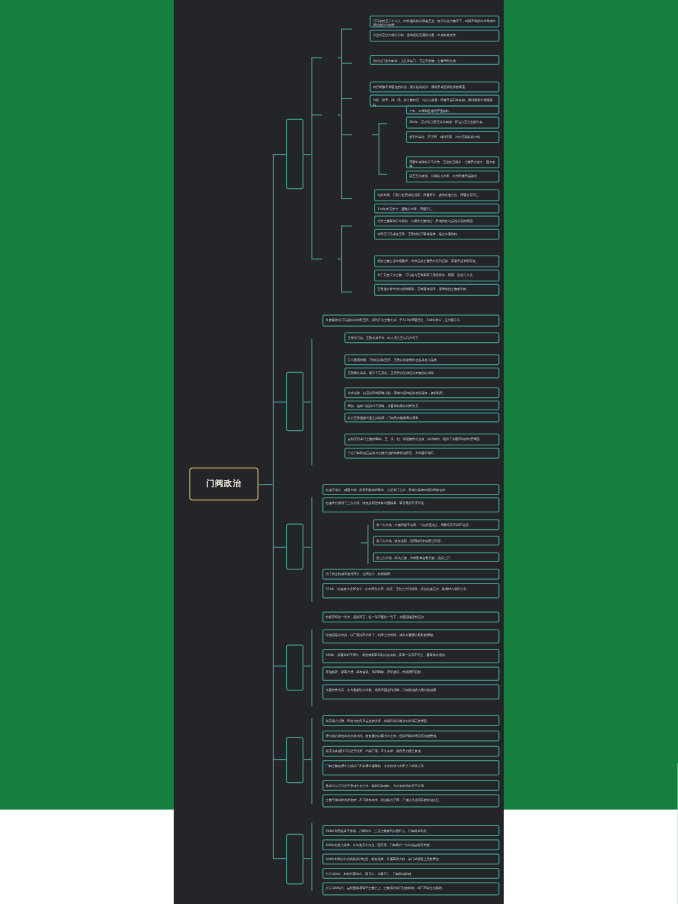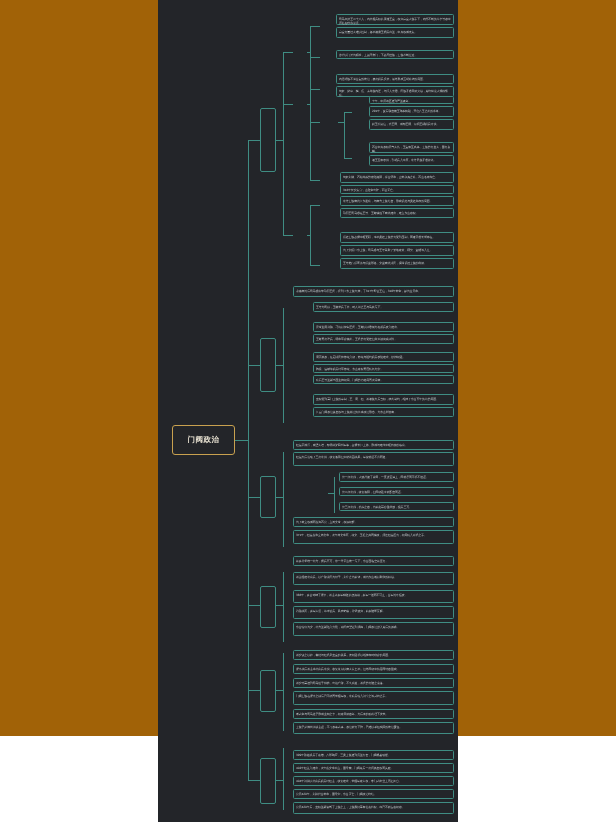--- a/index.html
+++ b/index.html
@@ -1,17 +1,17 @@
 <!DOCTYPE html>
 <html><head>
 <meta charset="utf-8">
 <style>
   html,body{margin:0;padding:0;background:#ffffff;}
   body{width:616px;height:822px;font-family:"DejaVu Sans","Liberation Sans",sans-serif;overflow:hidden;}
-  #page{position:relative;width:616px;height:736px;background:#a16207;}
+  #page{position:relative;width:616px;height:736px;background:#15803d;}
   #canvas{position:absolute;left:158px;top:0;width:300px;height:822px;background:#232529;overflow:hidden;}
 
   
   .node{position:absolute;box-sizing:border-box;background:#232529;border:1px solid #3f8d83;
         color:#d8dde0;display:flex;align-items:center;}
   .node .txt{display:block;width:100%;line-height:1.22;letter-spacing:-0.1px;
              word-break:break-all;overflow:hidden;}
 
   
   .root{border:1.6px solid #c8a14f;border-radius:3px;background:#232529;

